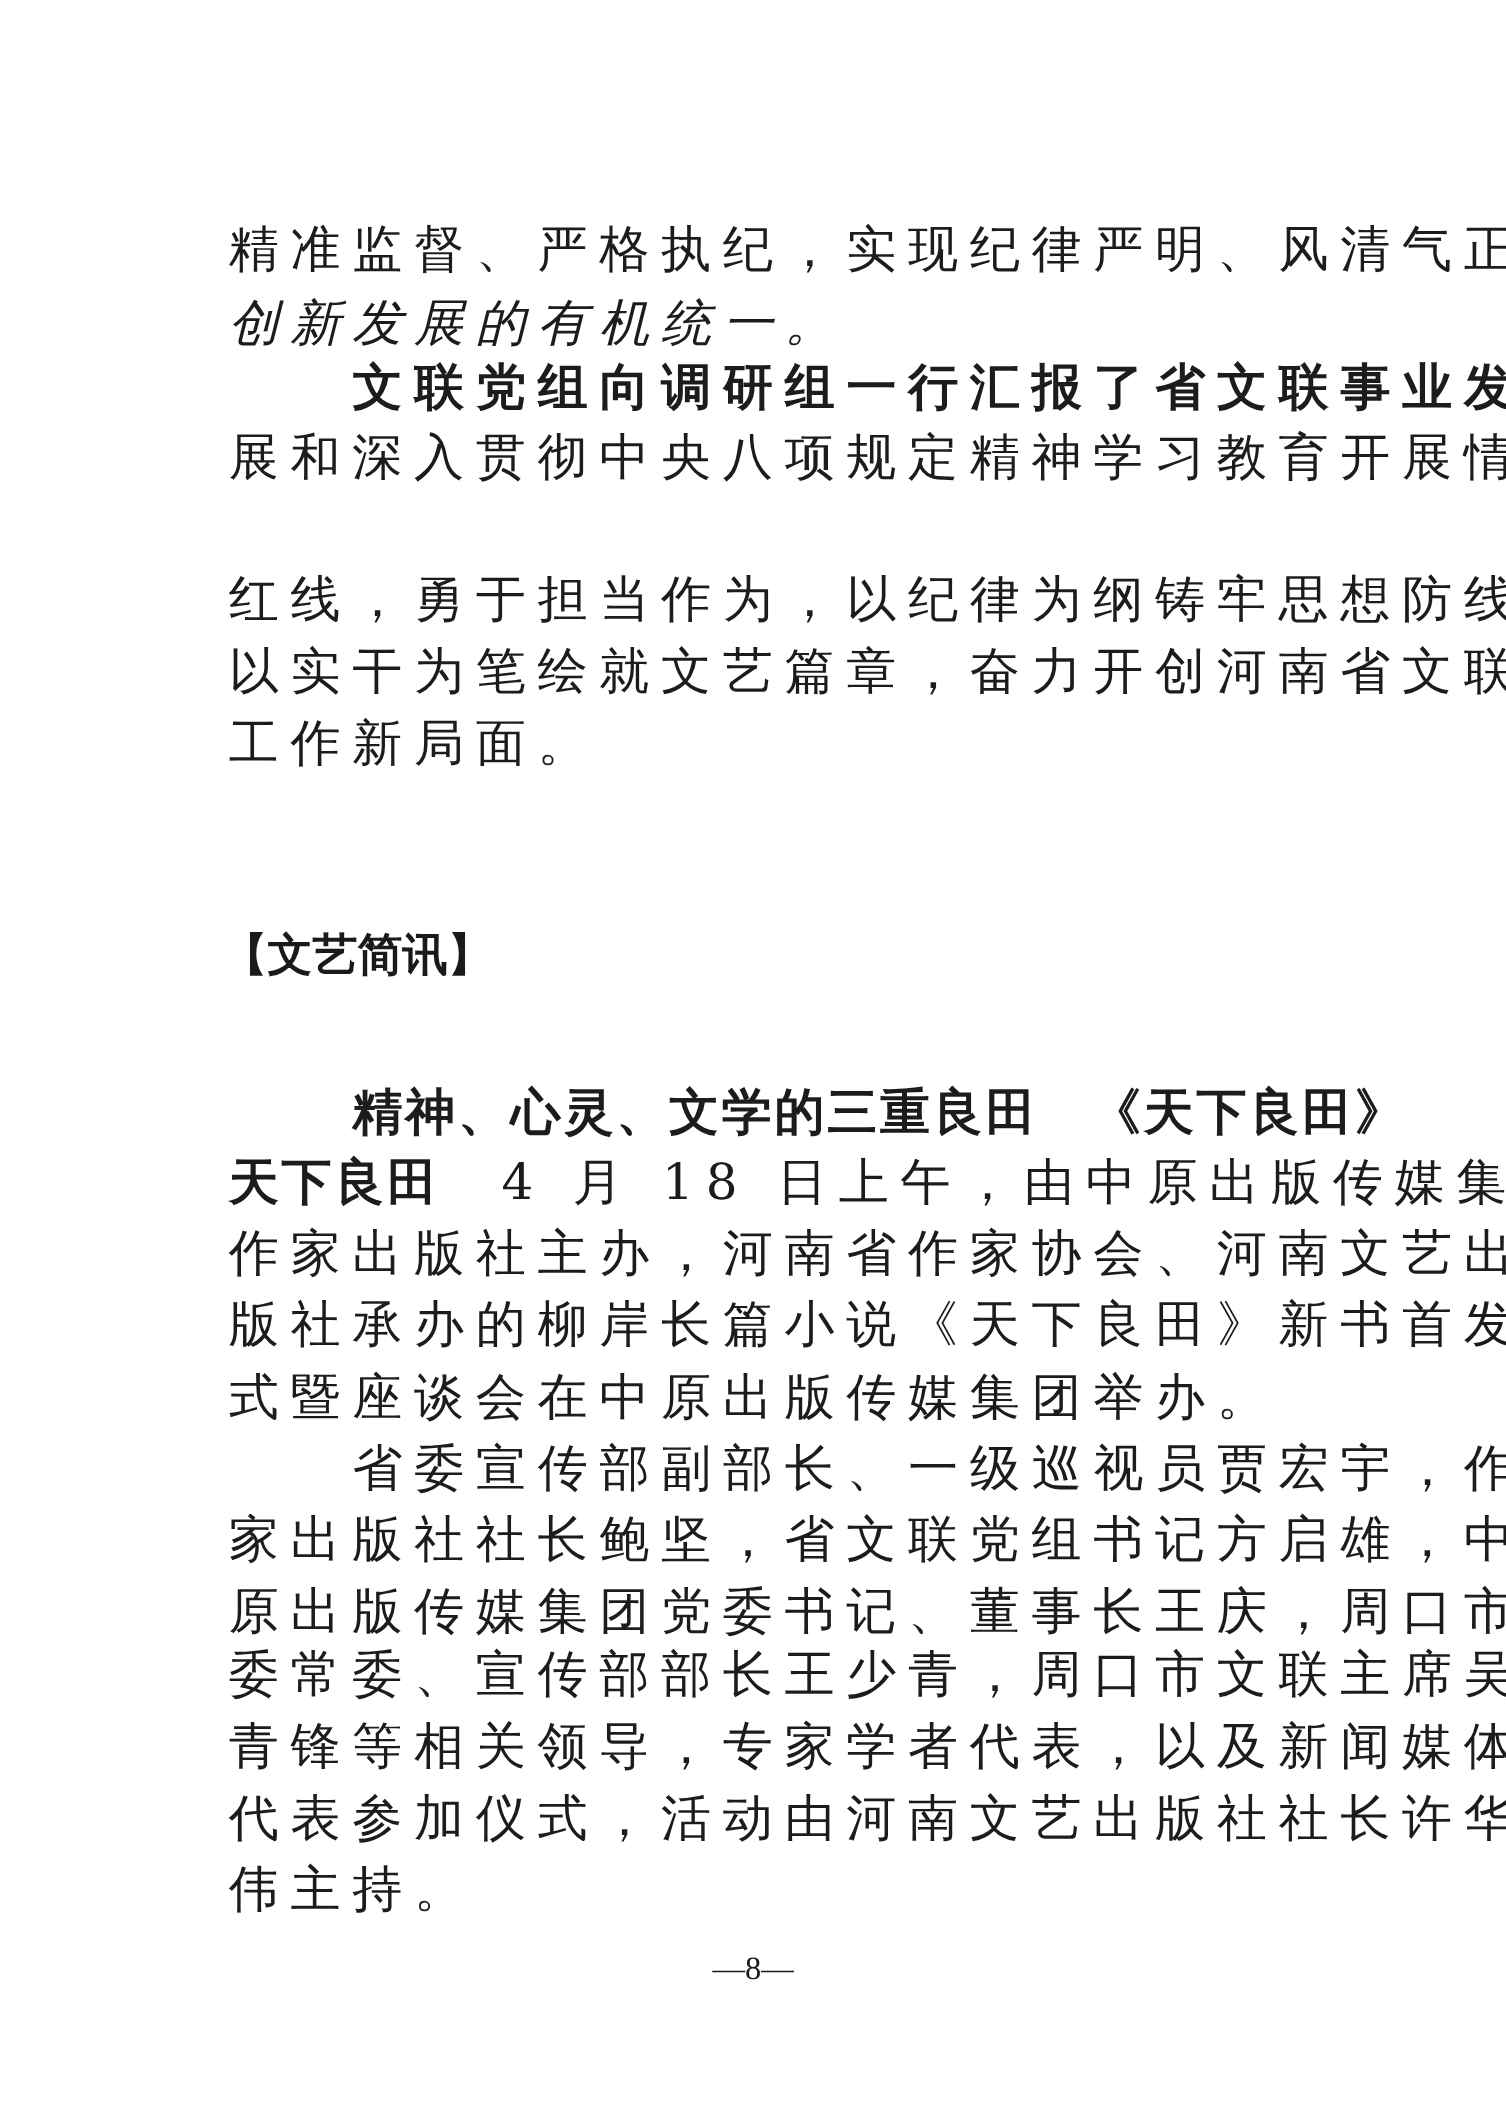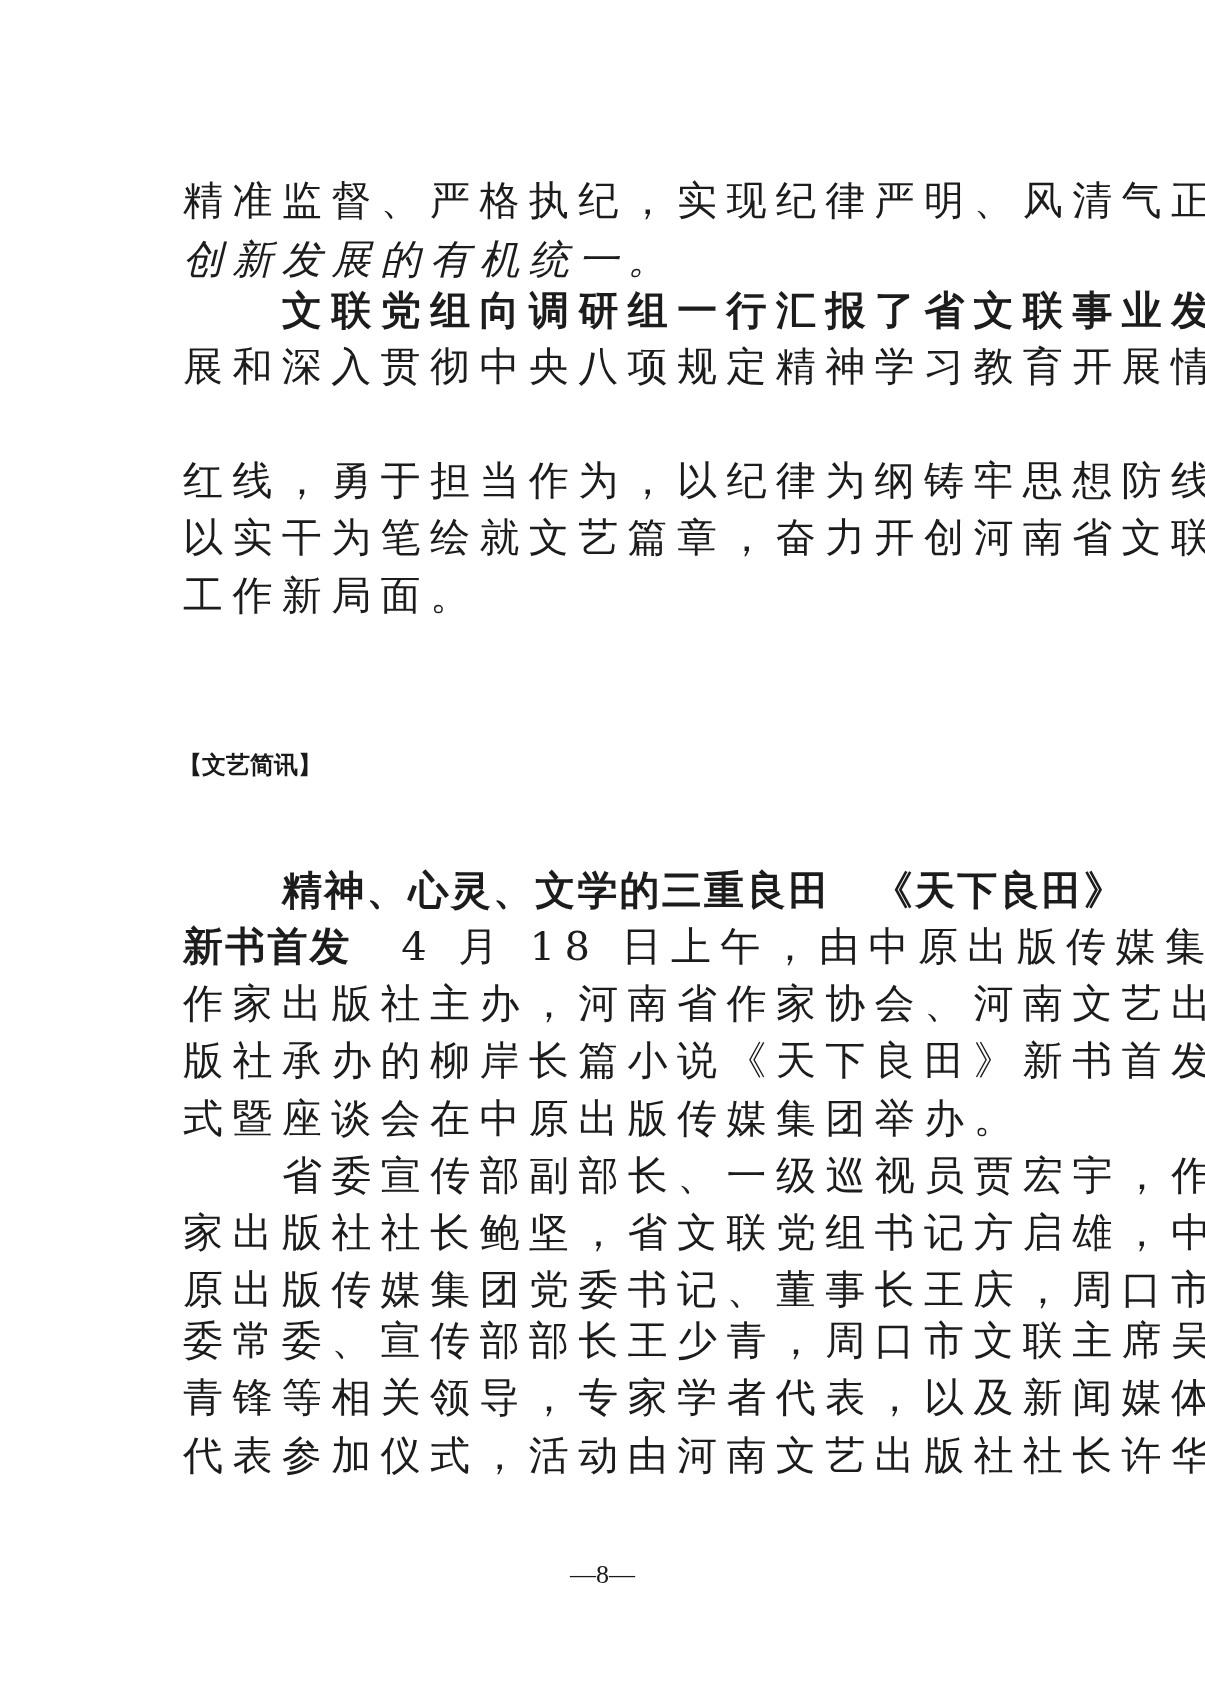--- a/index.html
+++ b/index.html
@@ -39,21 +39,21 @@
       font-weight: bold;
       letter-spacing: 2.2px;
     }
     .heading {
       position: absolute;
       left: 178px;
       top: 740px;
       height: 50px;
       font-family: "DejaVu Sans", "Liberation Sans", sans-serif;
       font-weight: bold;
-      font-size: 24px;
+      font-size: 36px;
       line-height: 50px;
       white-space: nowrap;
       color: #1a1a1a;
     }
     .page-number {
       position: absolute;
       left: 0;
       width: 1205px;
       top: 1560px;
       text-align: center;
@@ -79,29 +79,30 @@
   <div class="line indent" style="top:285px;font-weight:bold;">文联党组向调研组一行汇报了省文联事业发</div>
   <div class="line" style="top:341px;">展和深入贯彻中央八项规定精神学习教育开展情</div>
   <div class="line" style="top:455px;">红线，勇于担当作为，以纪律为纲铸牢思想防线，</div>
   <div class="line" style="top:512px;">以实干为笔绘就文艺篇章，奋力开创河南省文联</div>
   <div class="line" style="top:570px;">工作新局面。</div>
 
   <div class="heading">【文艺简讯】</div>
 
   <div class="line indent bold" style="top:865px;">精神、心灵、文学的三重良田　《天下良田》</div>
   <div class="line bold" style="top:921px;">
-    <span>新书首发</span><span class="inline-normal">　4 月 18 日上午，由中原出版传媒集团、</span>
+    <span>天下良田</span><span class="inline-normal">　4 月 18 日上午，由中原出版传媒集团、</span>
   </div>
 
   <div class="line" style="top:978px;">作家出版社主办，河南省作家协会、河南文艺出</div>
   <div class="line" style="top:1035px;">版社承办的柳岸长篇小说《天下良田》新书首发</div>
   <div class="line" style="top:1093px;">式暨座谈会在中原出版传媒集团举办。</div>
 
   <div class="line indent" style="top:1150px;">省委宣传部副部长、一级巡视员贾宏宇，作</div>
   <div class="line" style="top:1207px;">家出版社社长鲍坚，省文联党组书记方启雄，中</div>
   <div class="line" style="top:1264px;">原出版传媒集团党委书记、董事长王庆，周口市</div>
   <div class="line" style="top:1315px;">委常委、宣传部部长王少青，周口市文联主席吴</div>
   <div class="line" style="top:1372px;">青锋等相关领导，专家学者代表，以及新闻媒体</div>
   <div class="line" style="top:1430px;">代表参加仪式，活动由河南文艺出版社社长许华</div>
+  <div class="line" style="top:1487px;">伟主持。</div>
 
   <div class="page-number">—8—</div>
 
 </div>
 
 </body></html>

